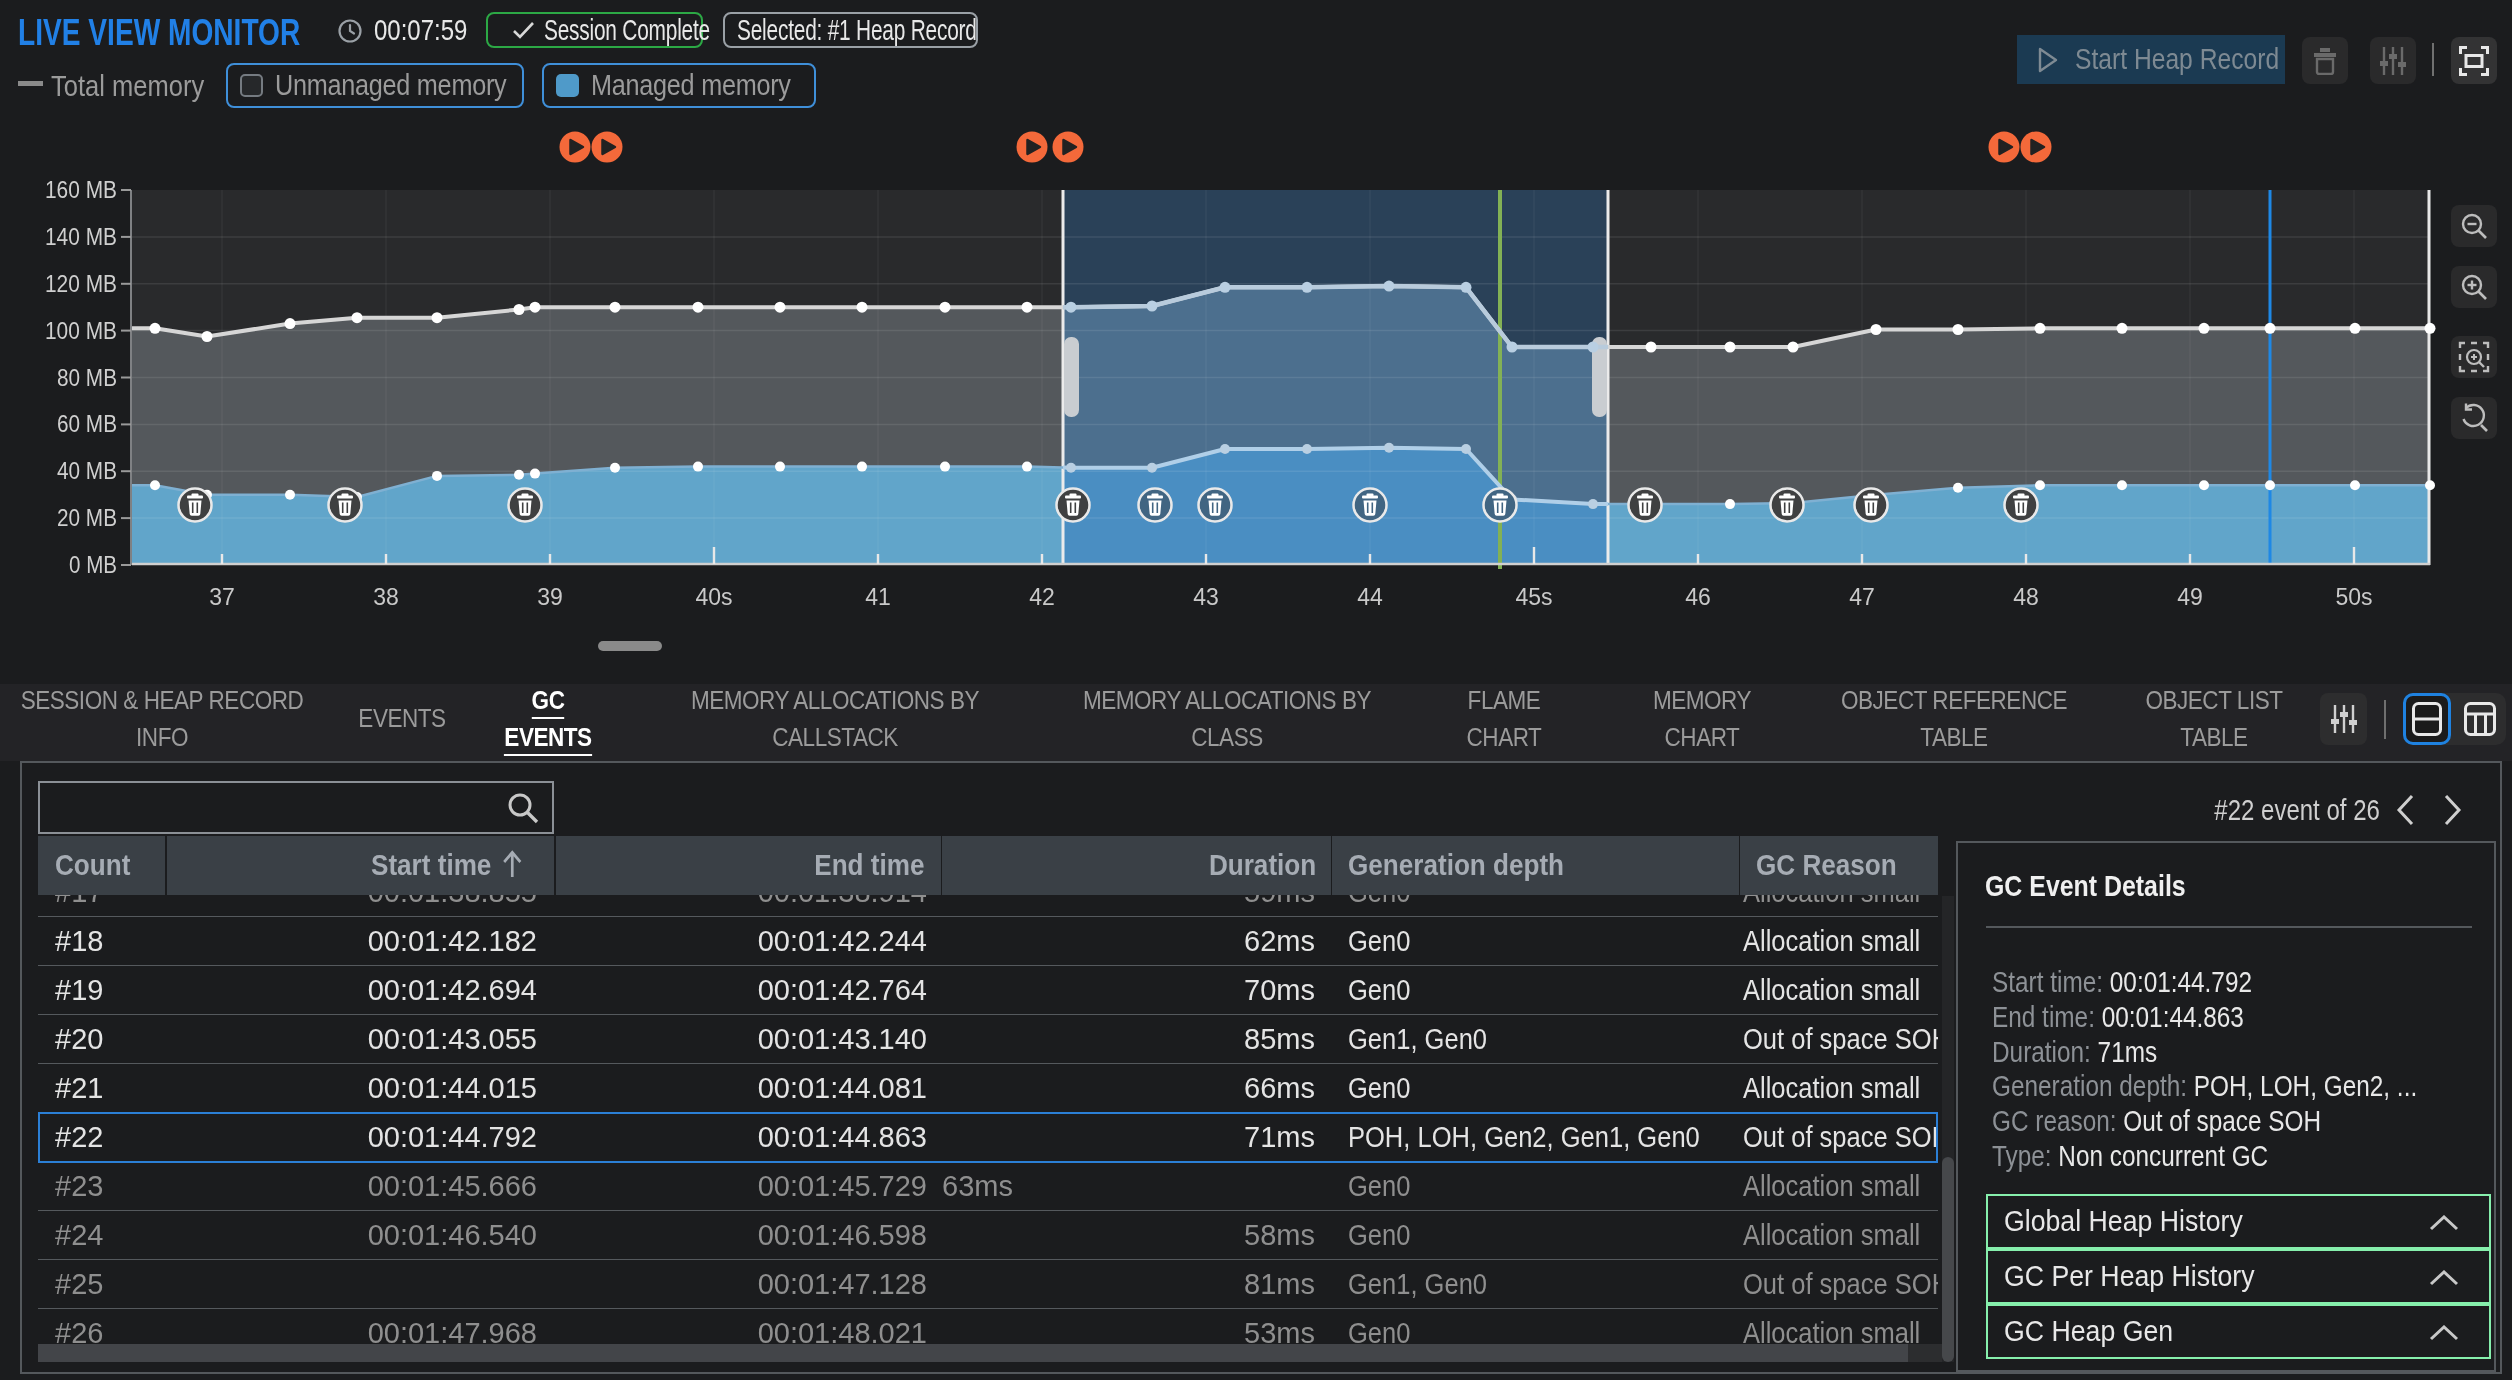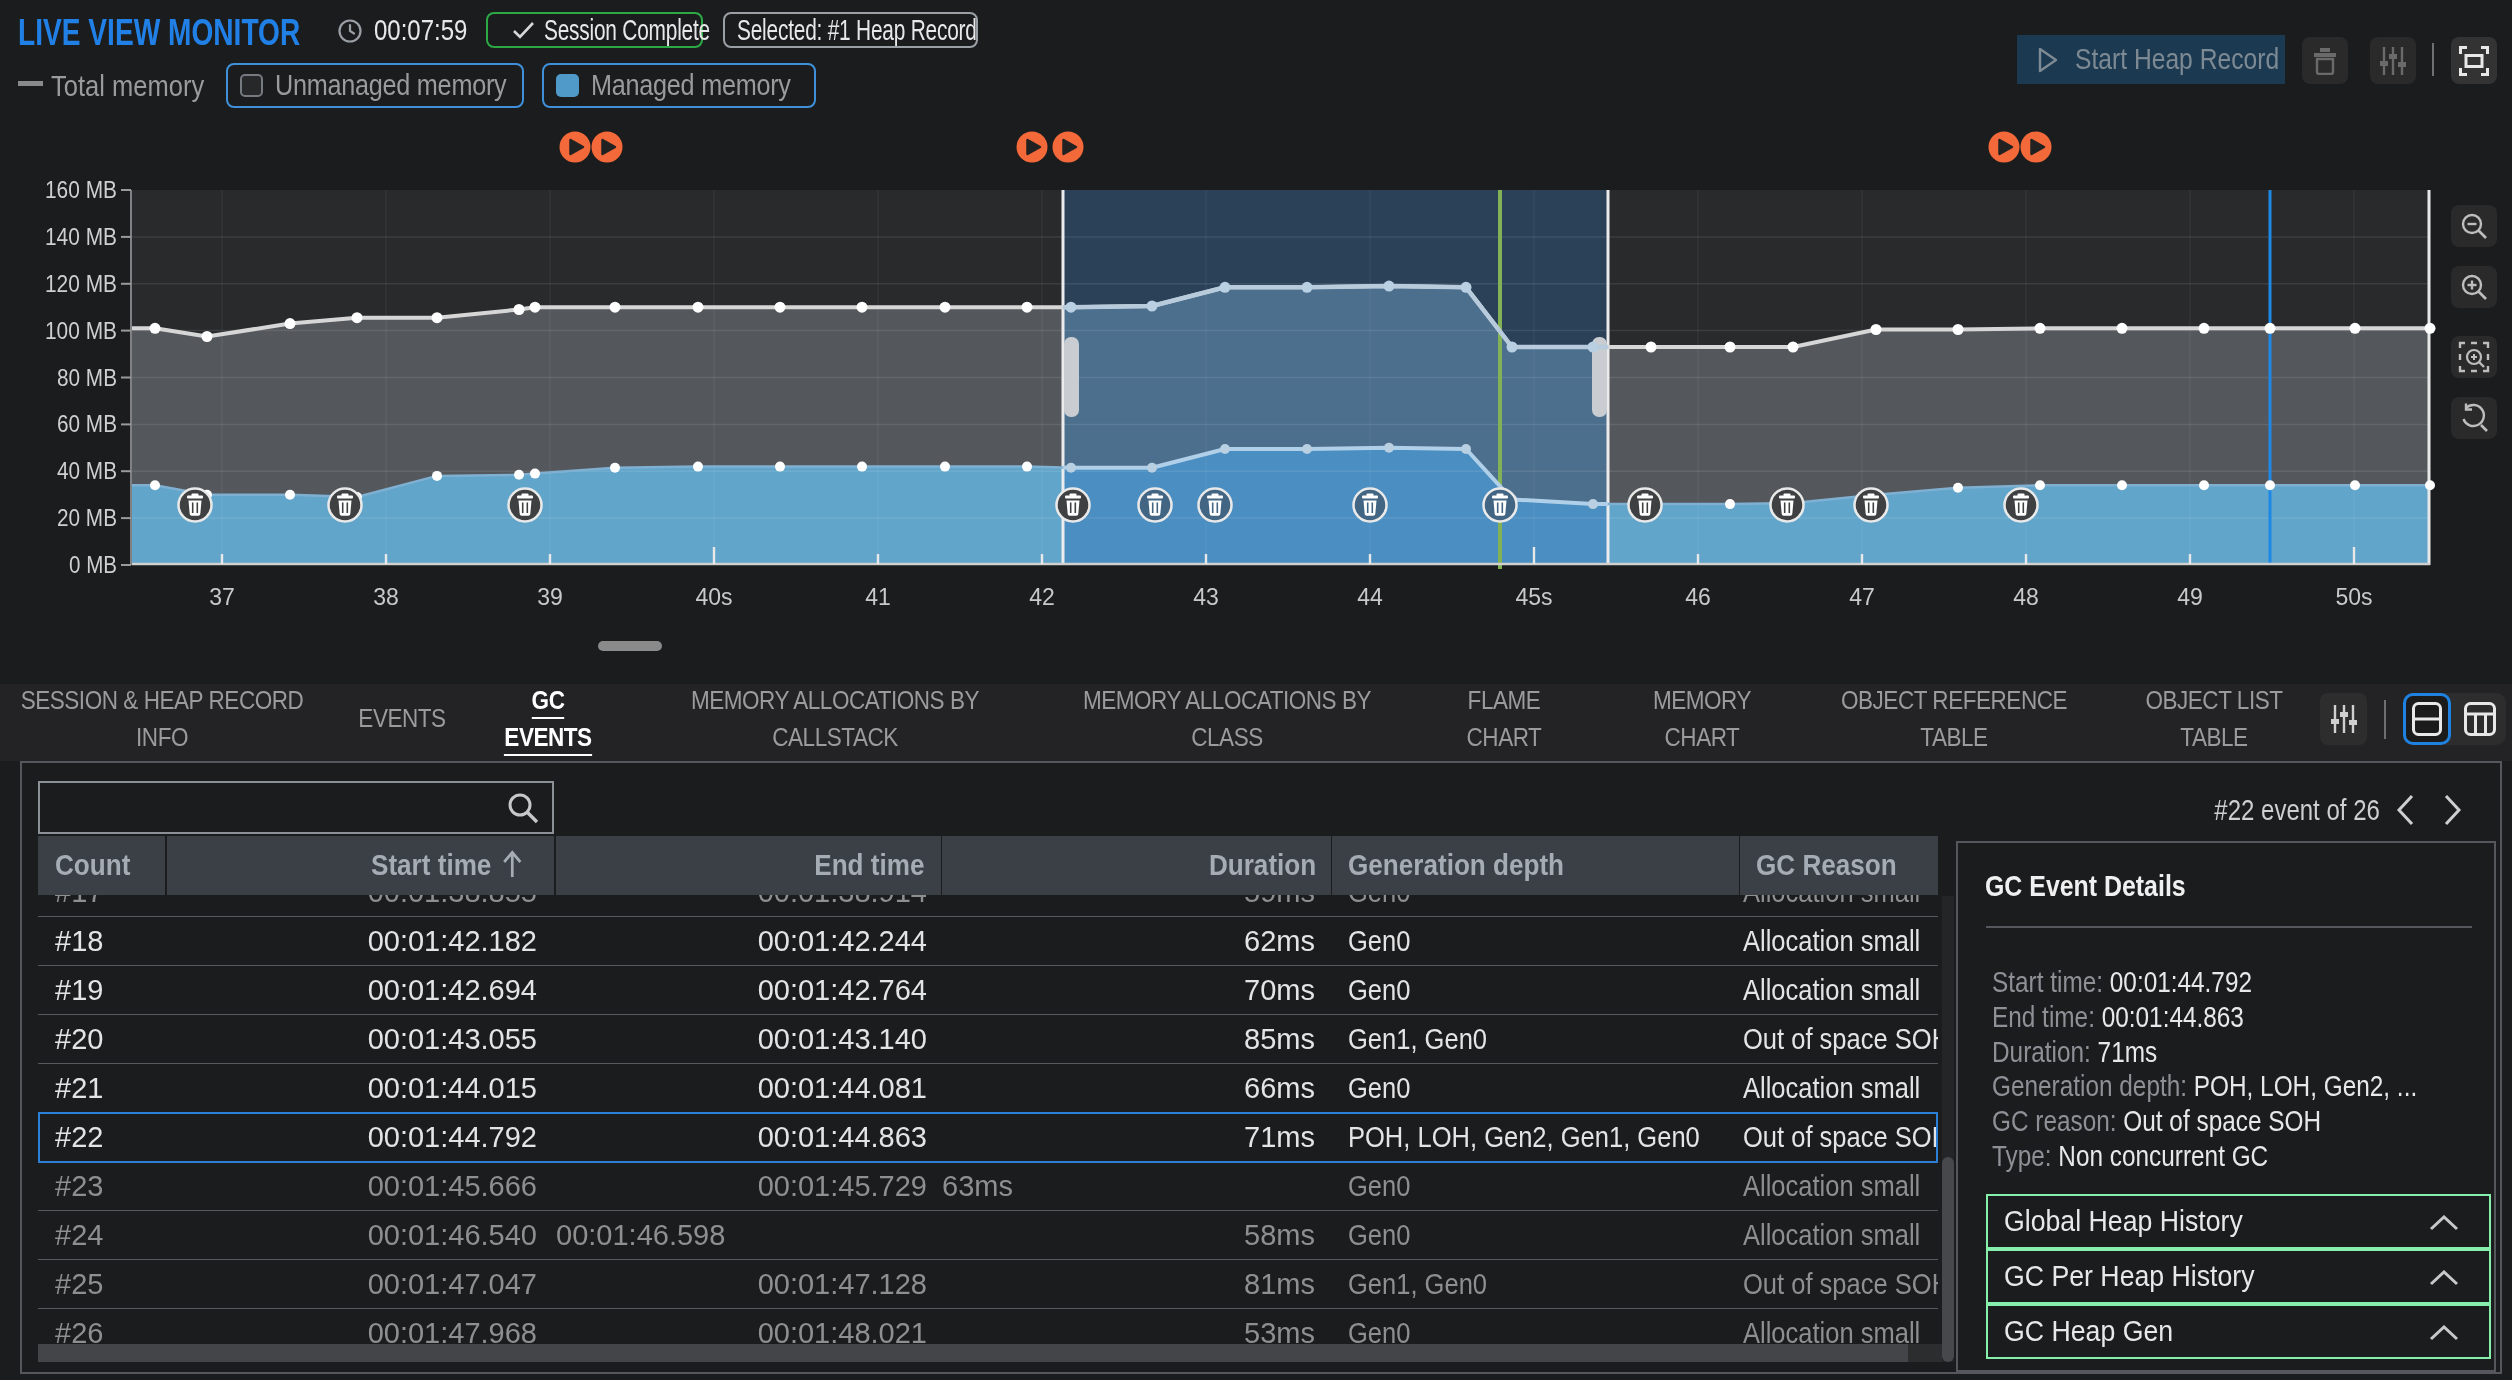--- a/index.html
+++ b/index.html
@@ -455,28 +455,27 @@
     <span class="rc" style="left:55px;width:110px">#23</span>
     <span class="rc" style="left:167px;width:370px;text-align:right">00:01:45.666</span>
     <span class="rc" style="left:556px;width:371px;text-align:right">00:01:45.729</span>
     <span class="rc" style="left:942px;width:373px;text-align:left">63ms</span>
     <span class="rc" style="left:1348px;width:382px"><span class="sx" style="transform:scaleX(0.88)">Gen0</span></span>
     <span class="rc" style="left:1743px;width:195px"><span class="sx" style="transform:scaleX(0.88)">Allocation small</span></span>
   </div>
 <div class="row" style="left:0;top:1211px;width:1938px;color:#8f8f8f;z-index:1">
     <span class="rc" style="left:55px;width:110px">#24</span>
     <span class="rc" style="left:167px;width:370px;text-align:right">00:01:46.540</span>
-    <span class="rc" style="left:556px;width:371px;text-align:left">00:01:46.598</span>
+    <span class="rc" style="left:556px;width:371px;text-align:right">00:01:46.598</span>
     <span class="rc" style="left:942px;width:373px;text-align:right">58ms</span>
     <span class="rc" style="left:1348px;width:382px"><span class="sx" style="transform:scaleX(0.88)">Gen0</span></span>
     <span class="rc" style="left:1743px;width:195px"><span class="sx" style="transform:scaleX(0.88)">Allocation small</span></span>
   </div>
 <div class="row" style="left:0;top:1260px;width:1938px;color:#8f8f8f;z-index:1">
     <span class="rc" style="left:55px;width:110px">#25</span>
-    <span class="rc" style="left:167px;width:370px;text-align:right">00:01:47.047</span>
     <span class="rc" style="left:556px;width:371px;text-align:right">00:01:47.128</span>
     <span class="rc" style="left:942px;width:373px;text-align:right">81ms</span>
     <span class="rc" style="left:1348px;width:382px"><span class="sx" style="transform:scaleX(0.88)">Gen1, Gen0</span></span>
     <span class="rc" style="left:1743px;width:195px"><span class="sx" style="transform:scaleX(0.88)">Out of space SOH</span></span>
   </div>
 <div class="row" style="left:0;top:1309px;width:1938px;color:#8f8f8f;z-index:1">
     <span class="rc" style="left:55px;width:110px">#26</span>
     <span class="rc" style="left:167px;width:370px;text-align:right">00:01:47.968</span>
     <span class="rc" style="left:556px;width:371px;text-align:right">00:01:48.021</span>
     <span class="rc" style="left:942px;width:373px;text-align:right">53ms</span>

